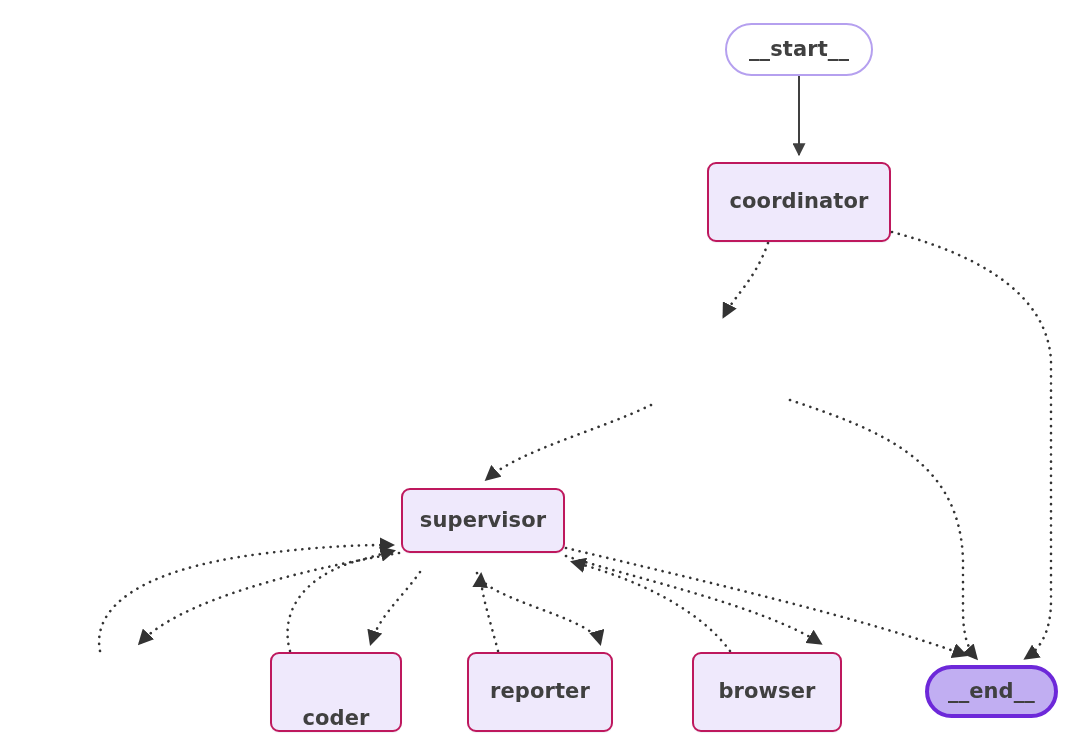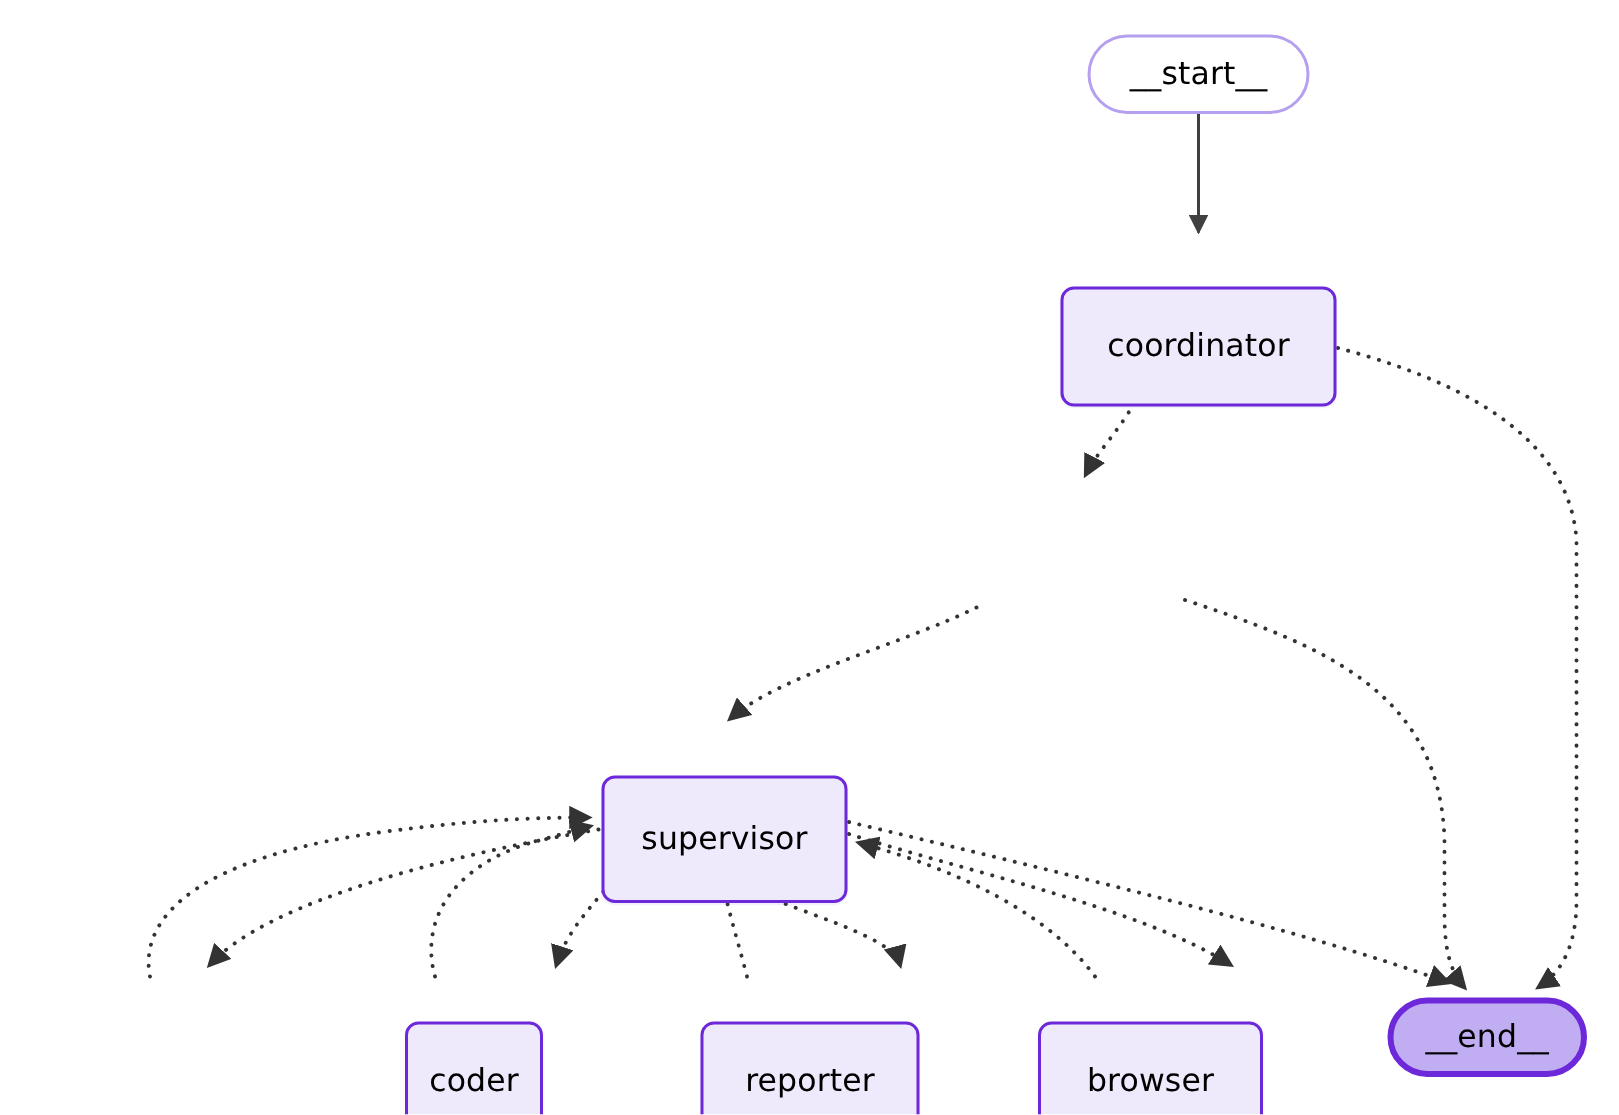--- a/index.html
+++ b/index.html
@@ -27,34 +27,33 @@
     pointer-events: none;
   }
   .node {
     position: absolute;
     box-sizing: border-box;
     display: flex;
     align-items: center;
     justify-content: center;
     text-align: center;
     line-height: 1.1;
-    color: #000000;
+    color: #404040;
     font-family: "DejaVu Sans", "Liberation Sans", sans-serif;
     font-size: 21px;
-    font-weight: 400;
+    font-weight: 700;
     letter-spacing: 0.1px;
     white-space: nowrap;
     user-select: none;
   }
   .node-box {
     border-radius: 9px;
-    border: 2px solid #6d28d9;
+    border: 2px solid #be185d;
     background: #efe9fc;
     box-shadow: 0 1px 1px rgba(120,100,180,0.10);
-    margin-top: 29px;
   }
   .node-terminal {
     border-radius: 999px;
     border: 2px solid #b5a0ef;
     background: #ffffff;
   }
   .node-terminal-filled {
     border-radius: 999px;
     border: 4px solid #6d28d9;
     background: #c1aef2;
@@ -97,26 +96,26 @@
 
   <div class="node node-terminal" style="left:725px; top:23px; width:148px; height:53px;">
     <span class="node-label">__start__</span>
   </div>
 
   <div class="node node-box" style="left:707px; top:162px; width:184px; height:80px;">
     <span class="node-label">coordinator</span>
   </div>
 
 
-  <div class="node node-box" style="left:401px; top:488px; width:164px; height:85px;">
+  <div class="node node-box" style="left:401px; top:488px; width:164px; height:65px;">
     <span class="node-label">supervisor</span>
   </div>
 
 
-  <div class="node node-box" style="left:270px; top:652px; width:92px; height:80px;">
+  <div class="node node-box" style="left:270px; top:652px; width:132px; height:80px;align-items:flex-end;">
     <span class="node-label">coder</span>
   </div>
 
   <div class="node node-box" style="left:467px; top:652px; width:146px; height:80px;">
     <span class="node-label">reporter</span>
   </div>
 
   <div class="node node-box" style="left:692px; top:652px; width:150px; height:80px;">
     <span class="node-label">browser</span>
   </div>

